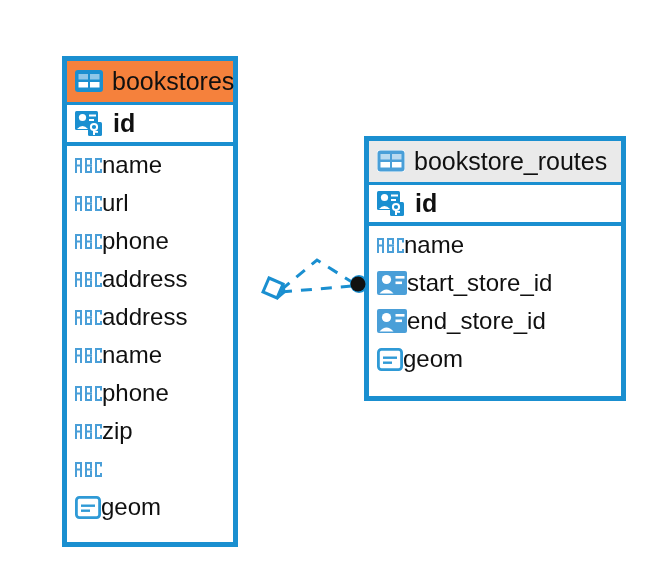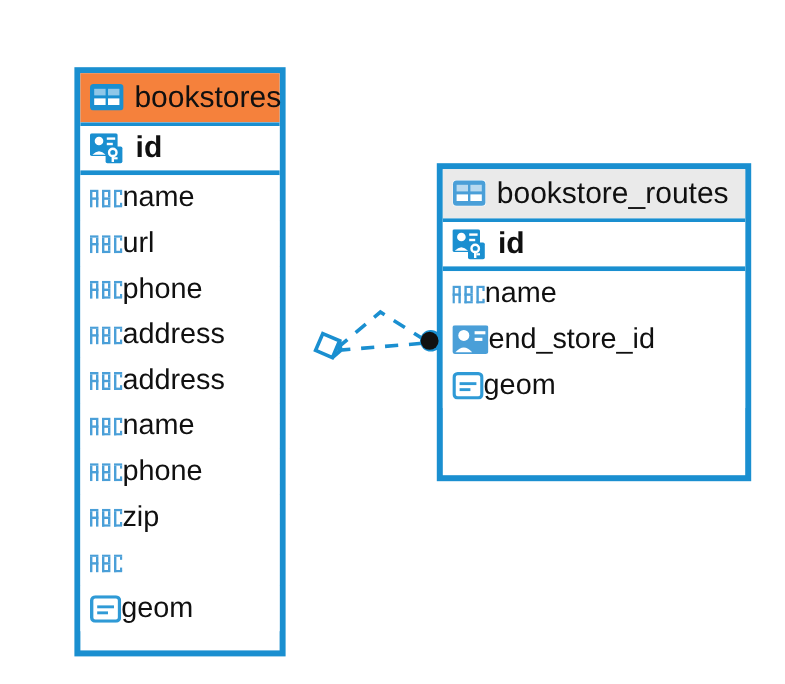--- a/index.html
+++ b/index.html
@@ -407,29 +407,39 @@
           <rect x="20" y="0" width="7" height="2"></rect>
             <rect x="20" y="2" width="2" height="13"></rect>
           <rect x="25" y="2" width="2" height="2.5"></rect>
             <rect x="20" y="13" width="7" height="2"></rect>
           <rect x="25" y="11" width="2" height="2.5"></rect>
         </g>
       </svg>
       <span class="field-label">name</span>
     </div>
 
-
     <div class="field-row">
       <svg class="icon icon-fk" viewBox="0 0 30 24">
         <rect x="0" y="0" width="30" height="24" rx="2" fill="#4a9fd8"></rect>
         <circle cx="9.5" cy="8.5" r="4.6" fill="#ffffff"></circle>
         <path d="M2.5 22.5 q7 -8 14 0 Z" fill="#ffffff"></path>
         <rect x="18.5" y="5" width="9" height="2.6" fill="#ffffff"></rect>
         <rect x="18.5" y="10.5" width="6.5" height="2.6" fill="#ffffff"></rect>
       </svg>
+      <span class="field-label">start_store_id</span>
+    </div>
+
+    <div class="field-row">
+      <svg class="icon icon-fk" viewBox="0 0 30 24">
+        <rect x="0" y="0" width="30" height="24" rx="2" fill="#4a9fd8"></rect>
+        <circle cx="9.5" cy="8.5" r="4.6" fill="#ffffff"></circle>
+        <path d="M2.5 22.5 q7 -8 14 0 Z" fill="#ffffff"></path>
+        <rect x="18.5" y="5" width="9" height="2.6" fill="#ffffff"></rect>
+        <rect x="18.5" y="10.5" width="6.5" height="2.6" fill="#ffffff"></rect>
+      </svg>
       <span class="field-label">end_store_id</span>
     </div>
 
     <div class="field-row">
       <svg class="icon icon-geom" viewBox="0 0 26 23">
         <rect x="1.4" y="1.4" width="23.2" height="20.2" rx="3" fill="#ffffff" stroke="#2f9ad6" stroke-width="2.8"></rect>
         <rect x="6" y="8.5" width="14" height="2.4" fill="#2f9ad6"></rect>
         <rect x="6" y="13.5" width="9" height="2.4" fill="#2f9ad6"></rect>
       </svg>
       <span class="field-label">geom</span>

